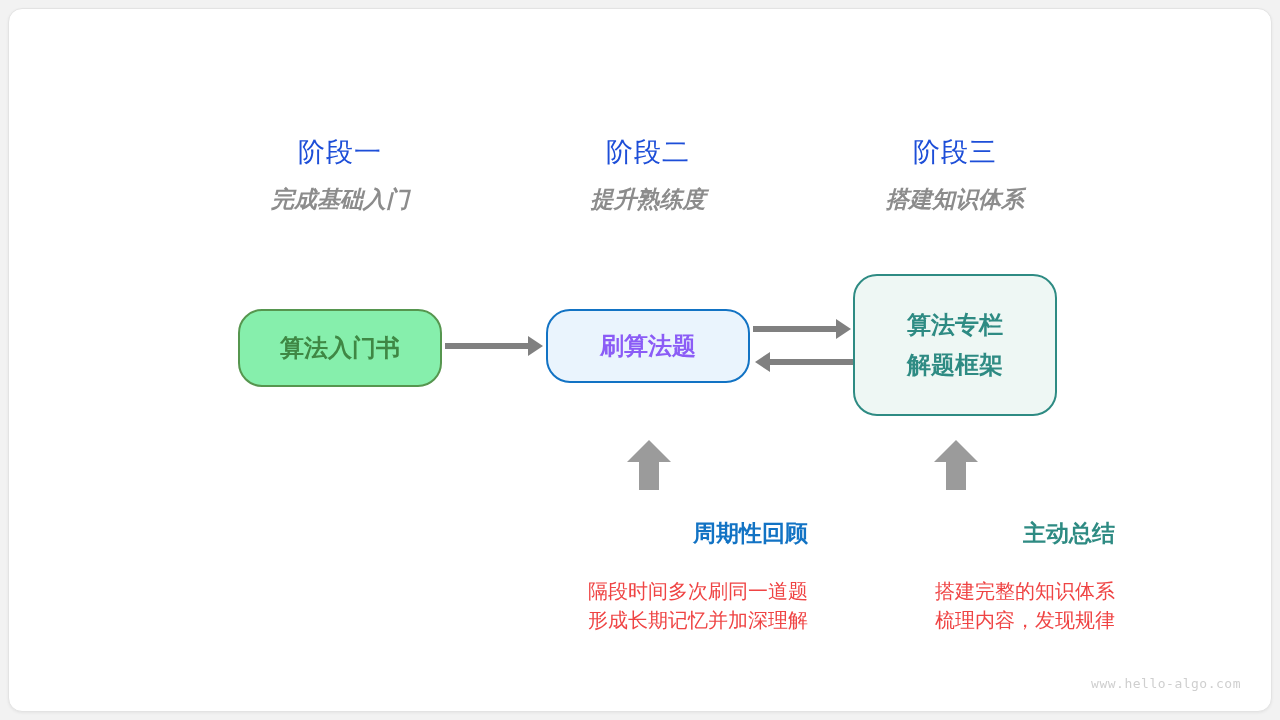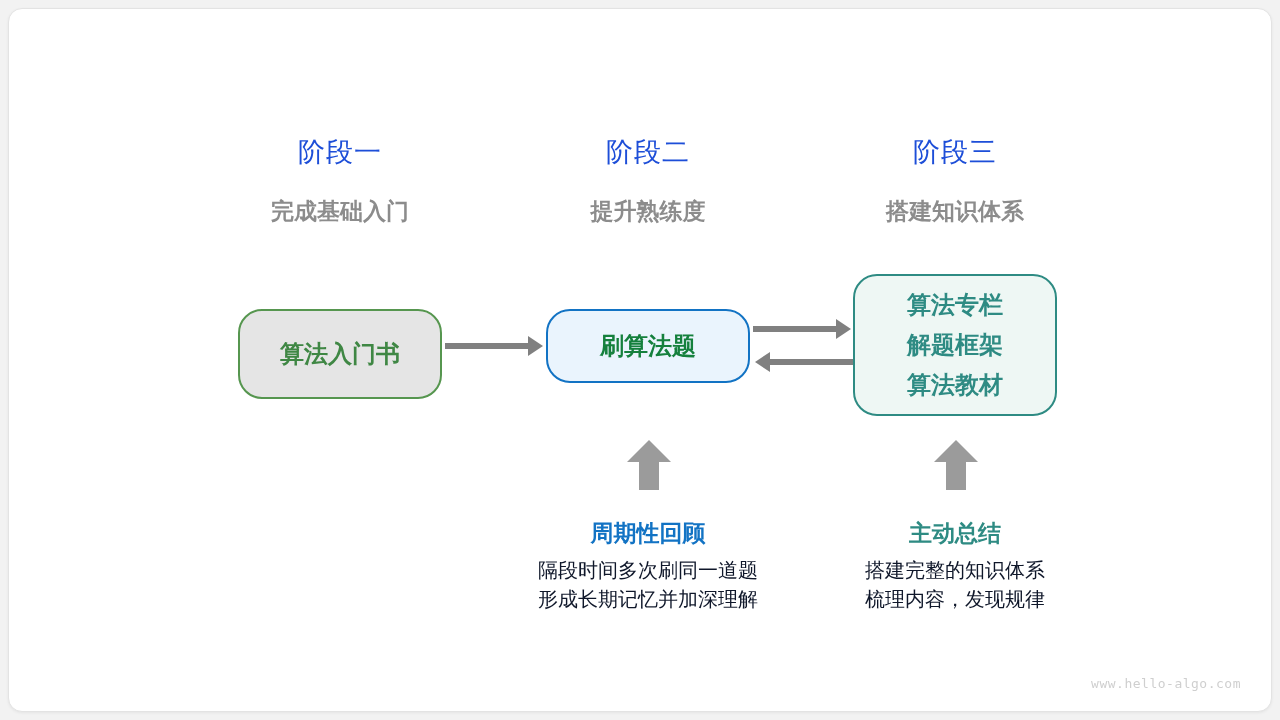--- a/index.html
+++ b/index.html
@@ -49,22 +49,23 @@
     color: #1d4ed8;
     line-height: 34px;
     letter-spacing: 1px;
     white-space: nowrap;
   }
   .stage-sub {
     font-size: 23px;
     font-weight: bold;
     color: #8c8c8c;
     line-height: 32px;
-    margin-top: 26px;
+    margin-top: 14px;
     white-space: nowrap;
+    font-style: italic;
   }
 
   #stage-1 { left: 201px; top: 126px; }
   #stage-2 { left: 509px; top: 126px; }
   #stage-3 { left: 816px; top: 126px; }
 
   
   .node {
     position: absolute;
     box-sizing: border-box;
@@ -74,36 +75,36 @@
     align-items: center;
     justify-content: center;
     font-weight: bold;
     text-align: center;
   }
 
   #node-book {
     left: 229px;
     top: 300px;
     width: 204px;
-    height: 90px;
-    background: #e5e5e5;
+    height: 78px;
+    background: #86efac;
     border: 2px solid #56964f;
     color: #3f8744;
     font-size: 24px;
     align-items: center;
   }
 
   #node-practice {
     left: 537px;
     top: 300px;
     width: 204px;
     height: 74px;
     background: #eaf4fd;
     border: 2px solid #1273c4;
-    color: #15803d;
+    color: #8b5cf6;
     font-size: 24px;
   }
 
   #node-system {
     left: 844px;
     top: 265px;
     width: 204px;
     height: 142px;
     background: #eef7f4;
     border: 2px solid #2e8b83;
@@ -163,33 +164,33 @@
     height: 52px;
     color: #9b9b9b;
   }
   #up-arrow-review { left: 617px; top: 430px; }
   #up-arrow-summary { left: 924px; top: 430px; }
 
   
   .annotation {
     position: absolute;
     width: 320px;
-    text-align: center;
+    text-align: right;
   }
   .annotation-title {
     font-size: 23px;
     font-weight: bold;
     line-height: 30px;
     white-space: nowrap;
   }
   .annotation-desc {
     font-size: 20px;
-    color: #0f172a;
+    color: #ef4444;
     line-height: 29px;
-    margin-top: 8px;
+    margin-top: 29px;
   }
   .annotation-desc .line { display: block; white-space: nowrap; }
 
   #annotation-review { left: 479px; top: 509px; }
   #annotation-review .annotation-title { color: #1273c4; }
   #annotation-summary { left: 786px; top: 509px; }
   #annotation-summary .annotation-title { color: #2e8b83; }
 
   
   #watermark {
@@ -227,21 +228,20 @@
       <span class="line">算法入门书</span>
     </div>
 
     <div class="node" id="node-practice">
       <span class="line">刷算法题</span>
     </div>
 
     <div class="node" id="node-system">
       <span class="line">算法专栏</span>
       <span class="line">解题框架</span>
-      <span class="line">算法教材</span>
     </div>
 
     <div class="h-arrow right" id="arrow-book-practice"></div>
     <div class="h-arrow right" id="arrow-practice-system"></div>
     <div class="h-arrow left" id="arrow-system-practice"></div>
 
     <div class="up-arrow" id="up-arrow-review">
       <svg width="46" height="52" viewBox="0 0 46 52" aria-hidden="true">
         <path d="M23 1 L45 23 L33 23 L33 51 L13 51 L13 23 L1 23 Z" fill="#9b9b9b"></path>
       </svg>

